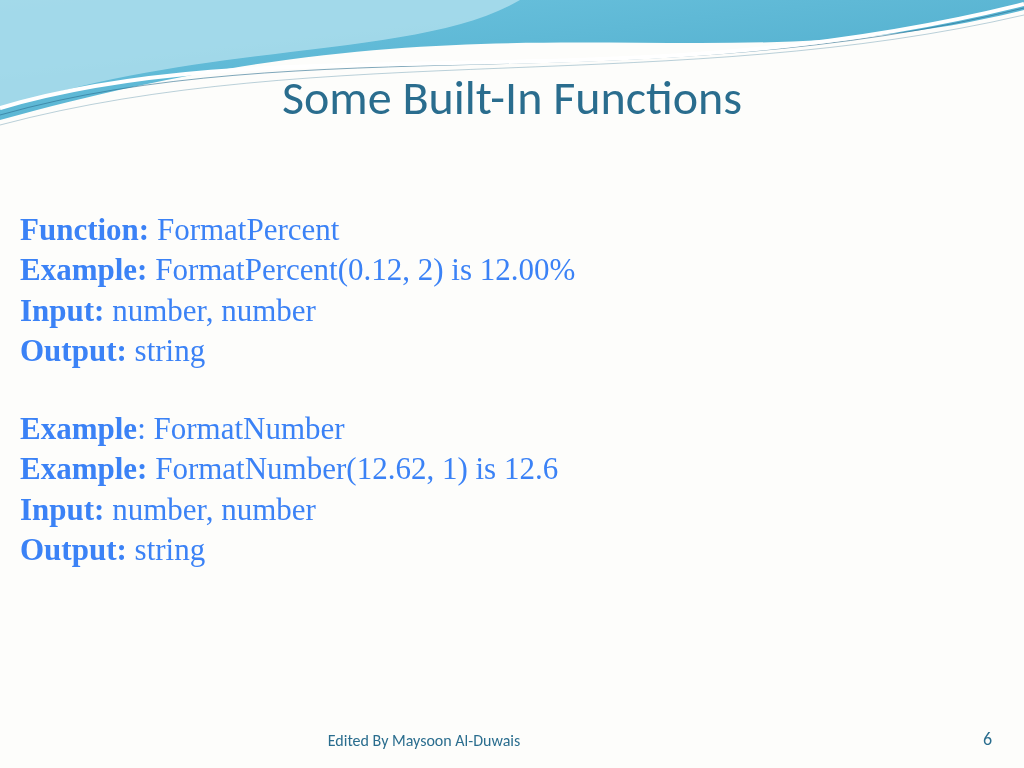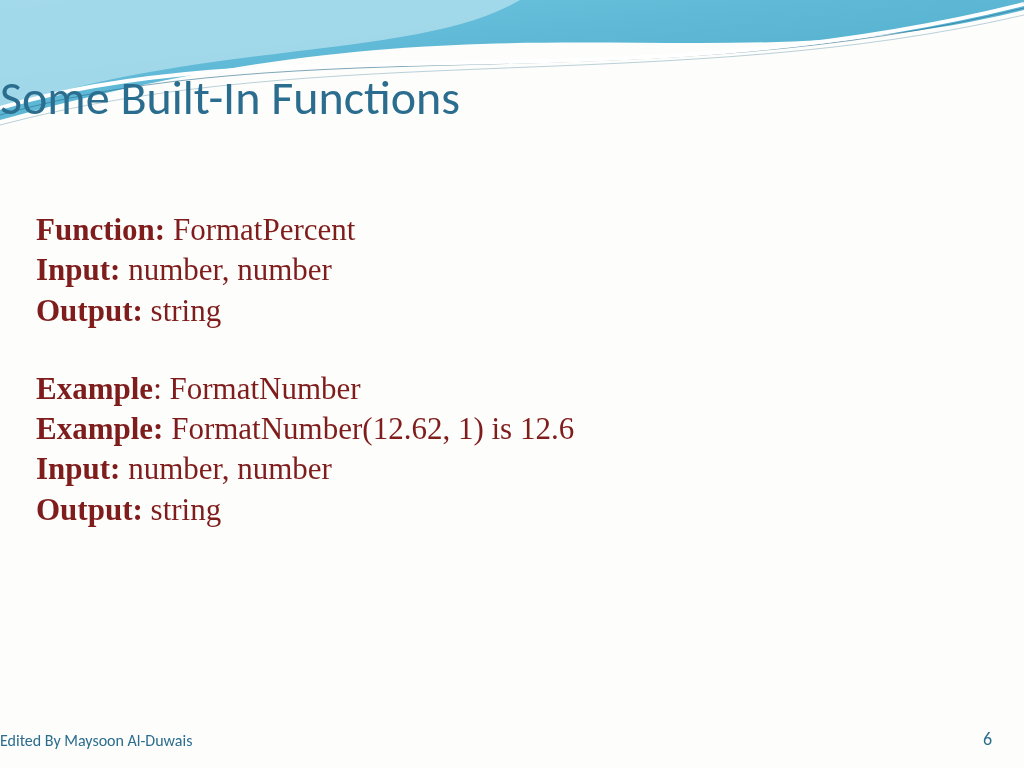--- a/index.html
+++ b/index.html
@@ -13,45 +13,44 @@
     position: absolute;
     top: 0; left: 0;
     width: 1024px; height: 180px;
     pointer-events: none;
   }
   .title {
     position: absolute;
     top: 70px;
     left: 0;
     width: 1024px;
-    text-align: left;
+    text-align: center;
     font-size: 48px;
     line-height: 1.15;
     color: #2a6d8e;
     font-weight: 400;
     font-family: 'Segoe UI Light', 'Segoe UI', Calibri, sans-serif;
   }
   .content {
     position: absolute;
     top: 210px;
     left: 20px;
     right: 20px;
-    color: #7f1d1d;
+    color: #3b82f6;
     font-size: 31px;
     line-height: 1.3;
-    margin-left: 16px;
   }
   .content .label { font-weight: bold; }
   .block { margin-bottom: 38px; }
   .footer-credit {
     position: absolute;
     bottom: 18px;
     left: 0;
     width: 848px;
-    text-align: left;
+    text-align: center;
     font-size: 16px;
     color: #2a6d8e;
     font-family: 'Segoe UI', Calibri, sans-serif;
   }
   .page-num {
     position: absolute;
     bottom: 18px;
     right: 32px;
     font-size: 18px;
     color: #2a6d8e;
@@ -75,20 +74,21 @@
   <path d="M0,108 C280,25 620,105 1024,4" stroke="#ffffff" stroke-width="4" fill="none"></path>
 </svg>
 
 <div class="title">
   <span>Some Built-In Functions</span><br>
 </div>
 
 <div class="content">
   <div class="block">
     <div><span class="label">Function:</span><span> FormatPercent</span></div>
+    <div><span class="label">Example:</span><span> FormatPercent(0.12, 2) is 12.00%</span></div>
     <div><span class="label">Input:</span><span> number, number</span></div>
     <div><span class="label">Output:</span><span> string</span></div>
   </div>
   <div class="block">
     <div><span class="label">Example</span><span>: </span><span>FormatNumber</span></div>
     <div><span class="label">Example:</span><span> FormatNumber(12.62, 1) is 12.6</span></div>
     <div><span class="label">Input:</span><span> number, number</span></div>
     <div><span class="label">Output:</span><span> string</span></div>
   </div>
 </div>

